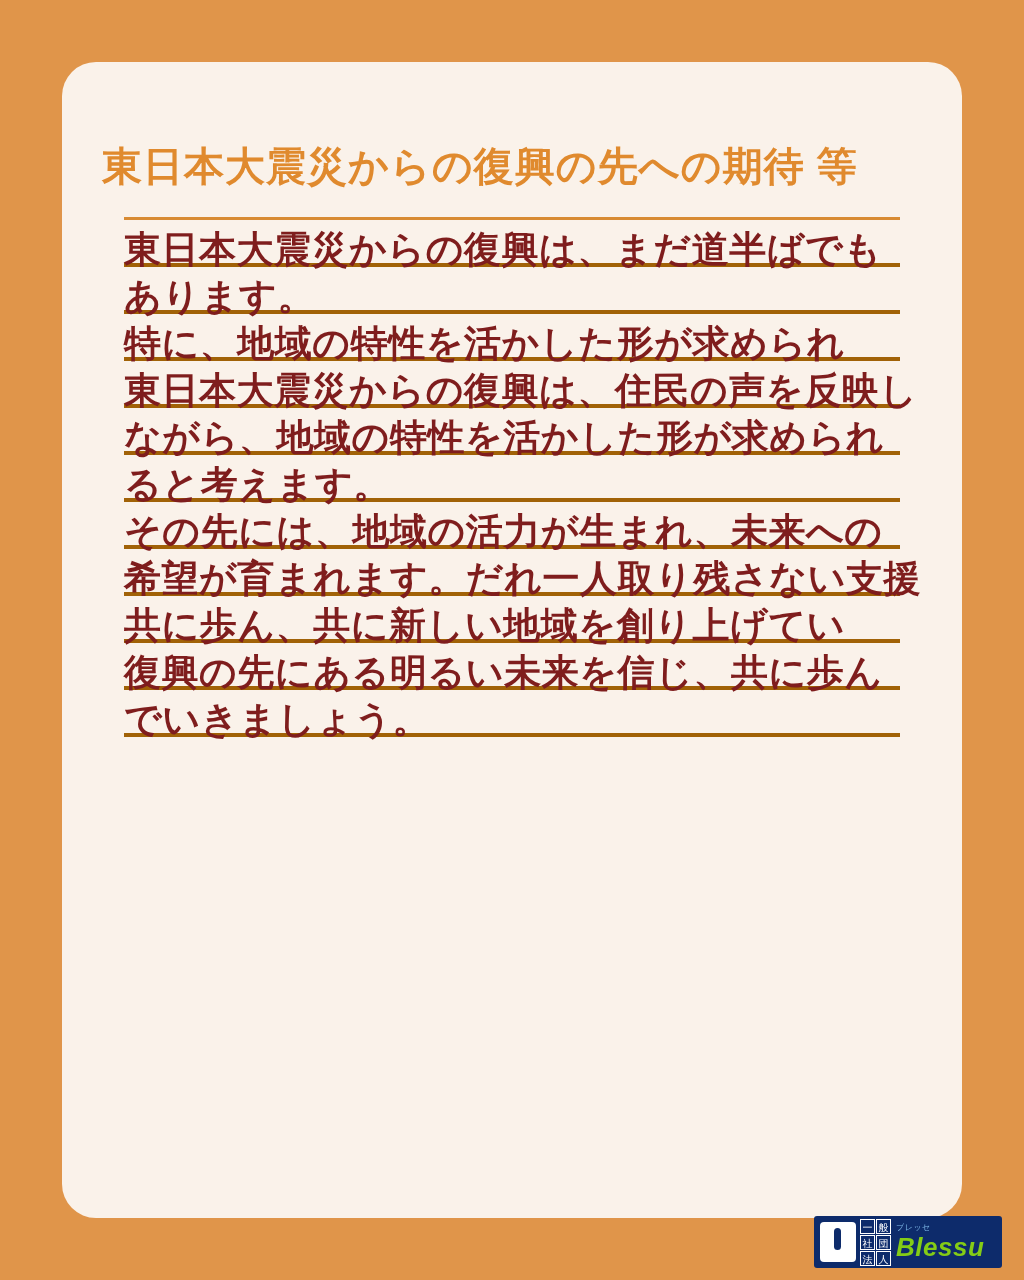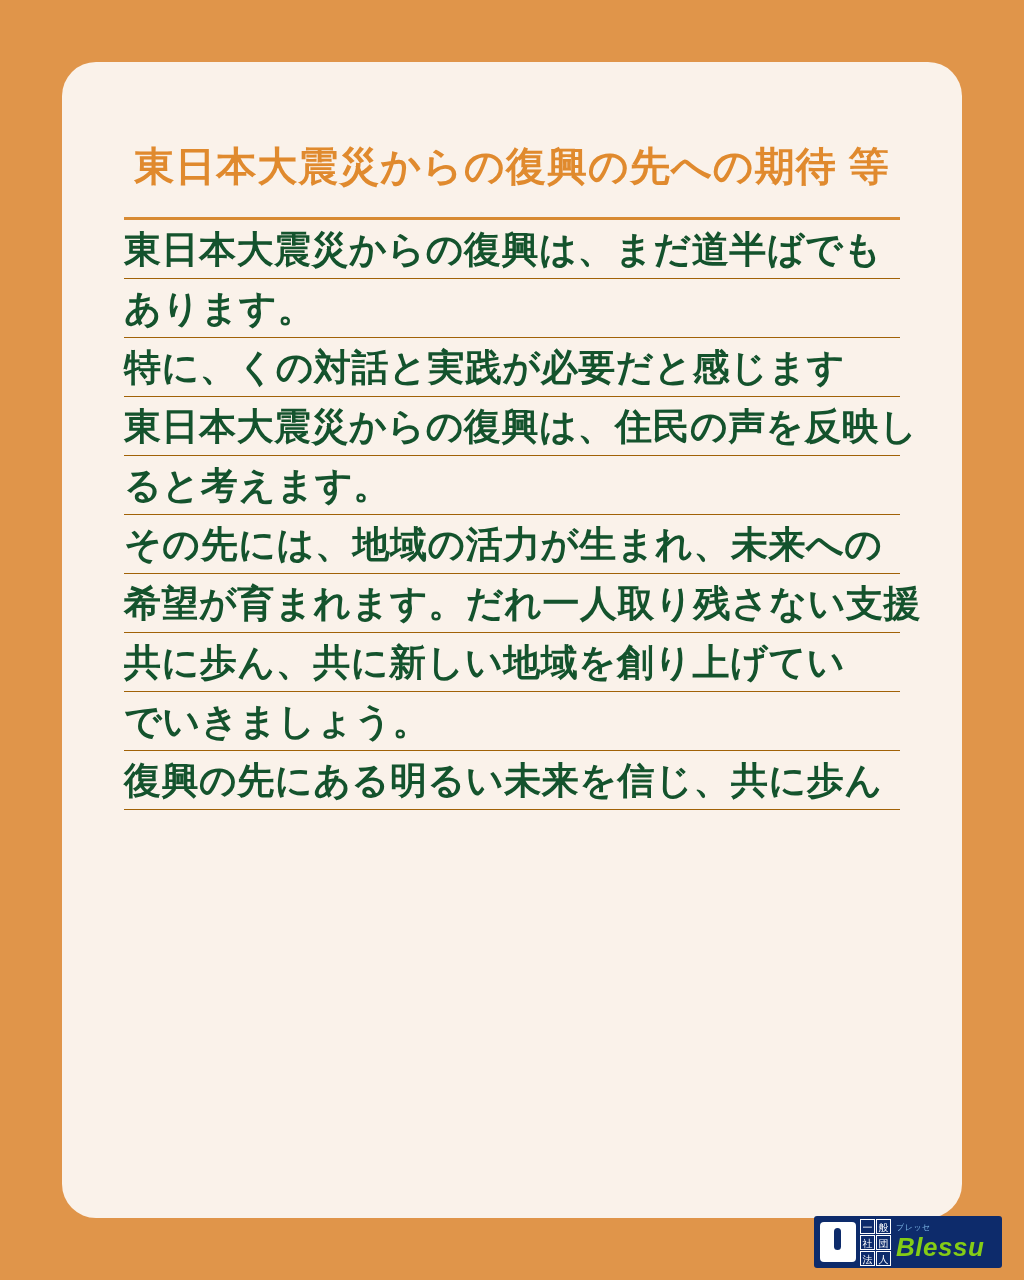--- a/index.html
+++ b/index.html
@@ -27,21 +27,21 @@
     width: 900px;
     height: 1156px;
     background: #FAF2EA;
     border-radius: 34px;
     box-sizing: border-box;
     overflow: hidden;
   }
   .title {
     margin: 0;
     padding: 78px 40px 0 40px;
-    text-align: center;
+    text-align: left;
     color: #E08A2E;
     font-size: 40px;
     font-weight: bold;
     letter-spacing: 1px;
     line-height: 1.3;
     white-space: nowrap;
   }
   .title-rule {
     position: absolute;
     left: 62px;
@@ -55,28 +55,28 @@
     left: 62px;
     top: 158px;
     width: 776px;
   }
   .para {
     margin: 0;
     padding: 0;
   }
   .line {
     position: relative;
-    height: 59px;
+    height: 47px;
     line-height: 59px;
-    color: #14532d;
+    color: #7f1d1d;
     font-size: 37px;
     font-weight: bold;
     letter-spacing: 0.5px;
     white-space: nowrap;
-    border-bottom: 1px solid #a16207;
+    border-bottom: 4px solid #a16207;
     box-sizing: border-box;
   }
   .logo {
     position: absolute;
     right: 22px;
     bottom: 12px;
     width: 188px;
     height: 52px;
     background: #0D2B6B;
     border-radius: 3px;
@@ -157,32 +157,33 @@
     <h1 class="title">東日本大震災からの復興の先への期待 等</h1>
 
     <div class="title-rule"></div>
 
     <div class="body-block">
       <div class="para">
         <div class="line">東日本大震災からの復興は、まだ道半ばでも</div>
         <div class="line">あります。</div>
       </div>
       <div class="para">
-        <div class="line">特に、くの対話と実践が必要だと感じます</div>
+        <div class="line">特に、地域の特性を活かした形が求められ</div>
         <div class="line">東日本大震災からの復興は、住民の声を反映し</div>
+        <div class="line">ながら、地域の特性を活かした形が求められ</div>
         <div class="line">ると考えます。</div>
       </div>
       <div class="para">
         <div class="line">その先には、地域の活力が生まれ、未来への</div>
         <div class="line">希望が育まれます。だれ一人取り残さない支援</div>
         <div class="line">共に歩ん、共に新しい地域を創り上げてい</div>
       </div>
       <div class="para">
+        <div class="line">復興の先にある明るい未来を信じ、共に歩ん</div>
         <div class="line">でいきましょう。</div>
-        <div class="line">復興の先にある明るい未来を信じ、共に歩ん</div>
       </div>
     </div>
 
   </div>
 
   <div class="logo">
     <div class="logo-mark"></div>
     <div class="logo-boxes">
       <div class="logo-boxrow">
         <div class="logo-box">一</div>

